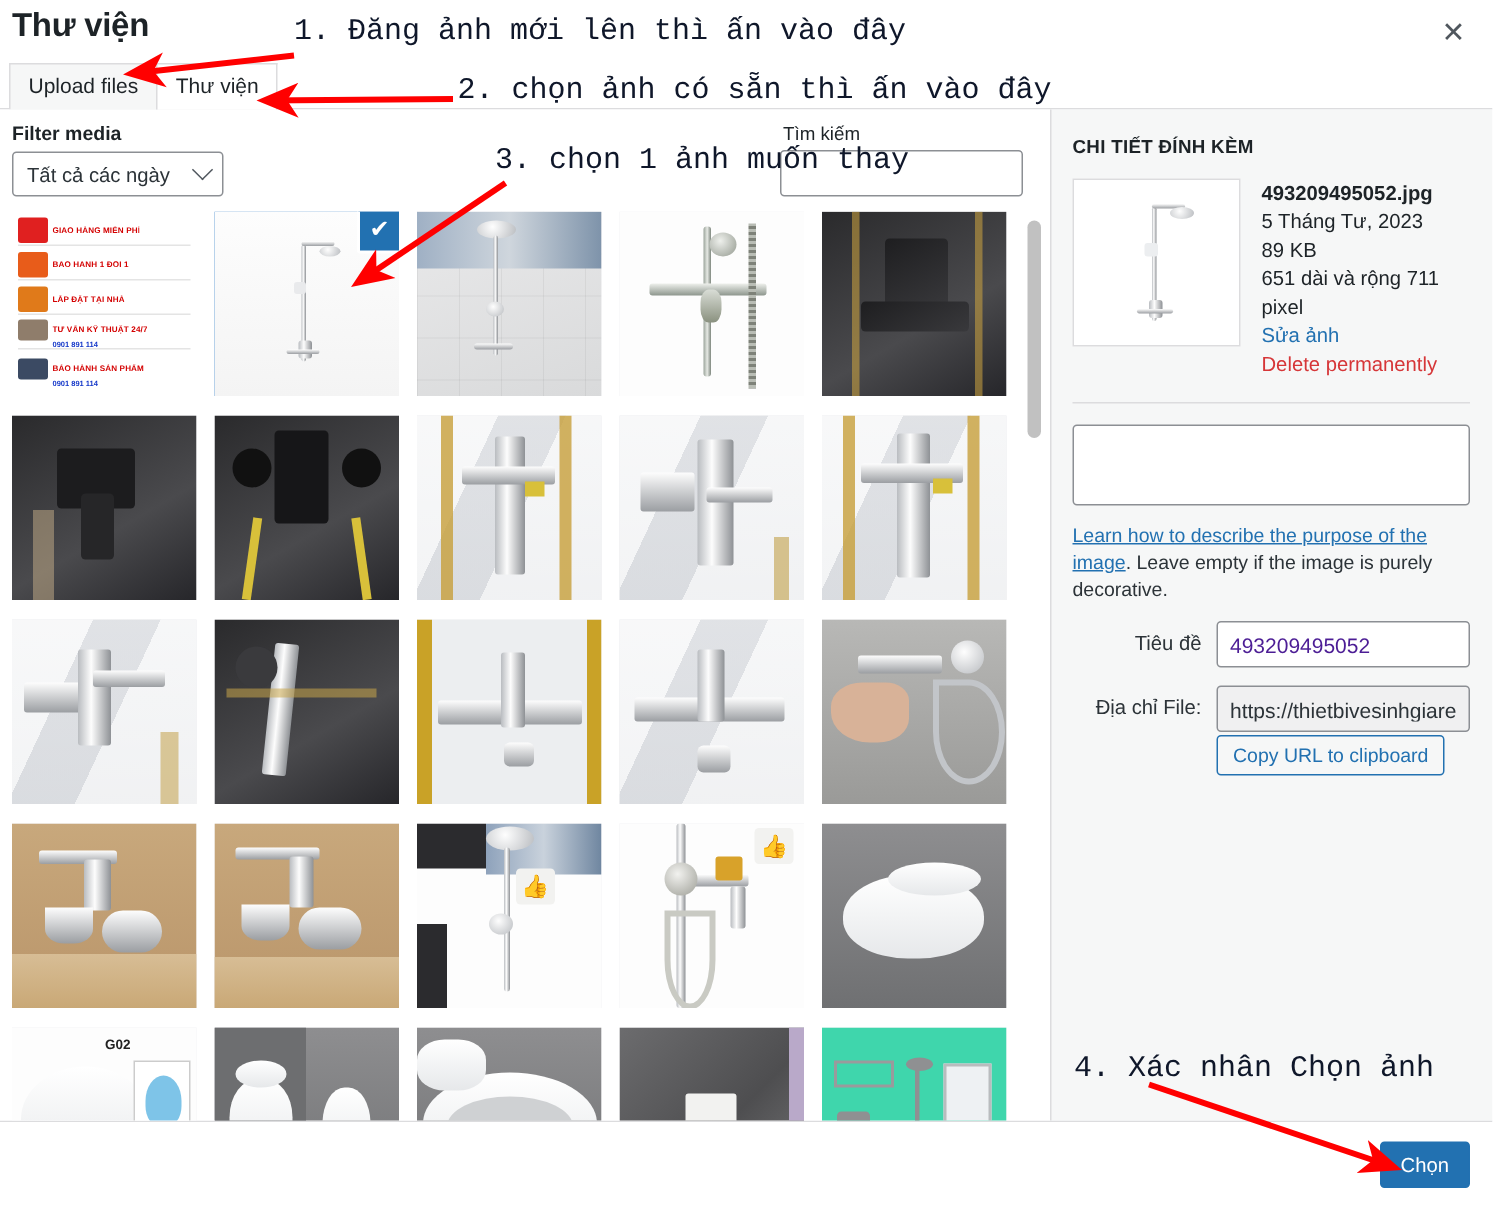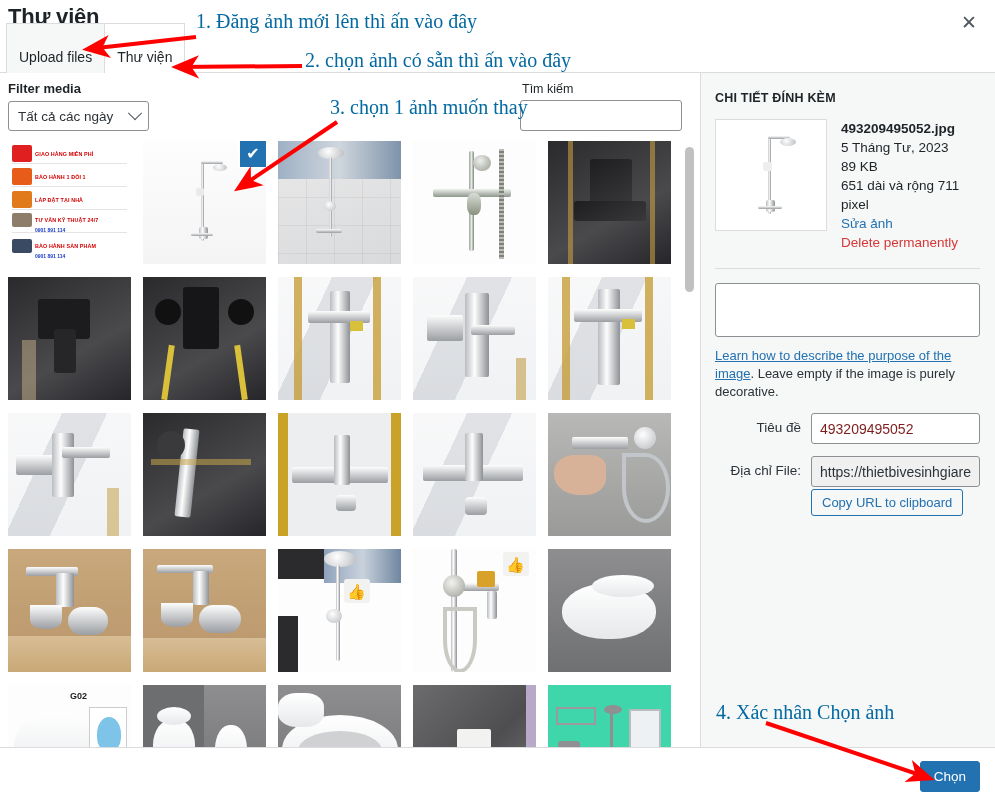--- a/index.html
+++ b/index.html
@@ -31,21 +31,21 @@
   }
 
   
   .tabs{
     position:relative;height:34px;flex:0 0 34px;
     padding-left:6px;box-sizing:border-box;
     display:flex;align-items:flex-end;
   }
   .tab{
     font-size:14px;line-height:1;
-    padding:26px 12px 9px 12px;
+    padding:7px 12px 9px 12px;
     border:1px solid #dcdcde;border-bottom:none;
     background:#f6f7f7;color:#1d2327;cursor:pointer;
     margin-right:-1px;position:relative;top:1px;
     font-family:inherit;
   }
   .tab.active{background:#fff;border-color:#dcdcde;z-index:2;}
 
   
   .content-frame{
     flex:1 1 auto;display:flex;min-height:0;
@@ -149,21 +149,21 @@
   .ta{
     width:100%;box-sizing:border-box;border:1px solid #8c8f94;border-radius:3px;
     background:#fff;font-family:inherit;font-size:13.5px;color:#2c3338;
     padding:5px 7px;resize:none;
   }
   .ta.small{height:54px;}
   .ta.med{height:58px;}
   .inp{
     width:100%;box-sizing:border-box;height:31px;
     border:1px solid #8c8f94;border-radius:3px;background:#fff;
-    font-family:inherit;font-size:14px;color:#7f1d1d;padding:0 8px;
+    font-family:inherit;font-size:14px;color:#4c1d95;padding:0 8px;
   }
   .inp.readonly{background:#f0f0f1;color:#2c3338;}
   .hint{
     font-size:13px;line-height:18px;color:#2c3338;margin-top:6px;
   }
   .hint a{color:#2271b1;text-decoration:underline;}
   .btn-secondary{
     margin-top:2px;display:inline-block;
     border:1px solid #2271b1;border-radius:3px;background:#f6f7f7;
     color:#2271b1;font-size:13px;font-family:inherit;
@@ -176,23 +176,23 @@
     display:flex;align-items:center;justify-content:flex-end;
     padding-right:15px;box-sizing:border-box;background:#fff;
   }
   .btn-primary{
     background:#2271b1;color:#fff;border:1px solid #2271b1;border-radius:3px;
     font-size:13.5px;font-family:inherit;padding:7px 13px;cursor:pointer;
   }
 
   
   .anno{
-    position:absolute;color:#0369a1;font-size:20px;font-weight:400;
+    position:absolute;color:#0f172a;font-size:20px;font-weight:400;
     white-space:nowrap;pointer-events:none;z-index:50;
-    font-family:Liberation Serif, serif;
+    font-family:Liberation Mono, monospace;
     text-align:center;
   }
   #anno1{left:196px;top:10px;}
   #anno2{left:305px;top:49px;}
   #anno3{left:330px;top:96px;}
   #anno4{left:716px;top:701px;}
   .arrow-layer{position:absolute;inset:0;pointer-events:none;z-index:49;}
 
   
   .p-promo{background:#fff;}

